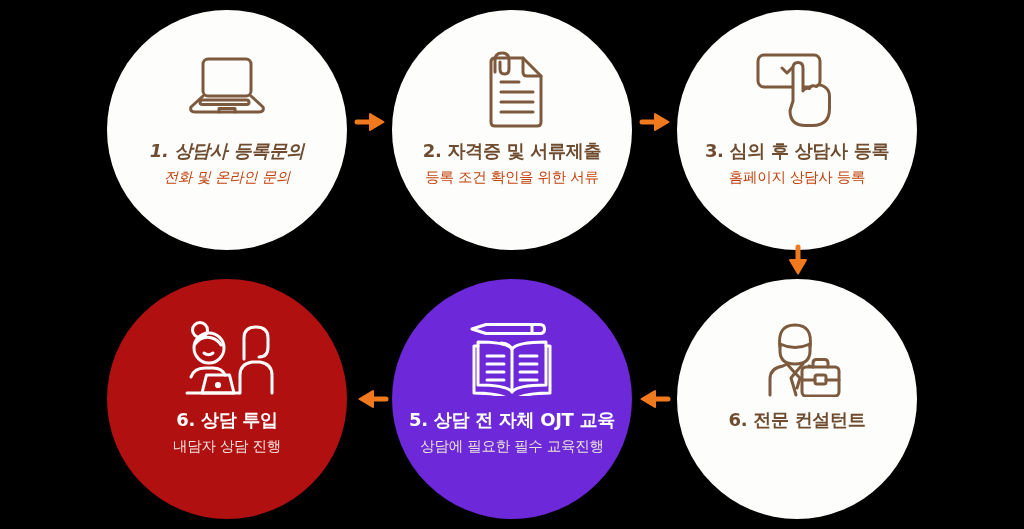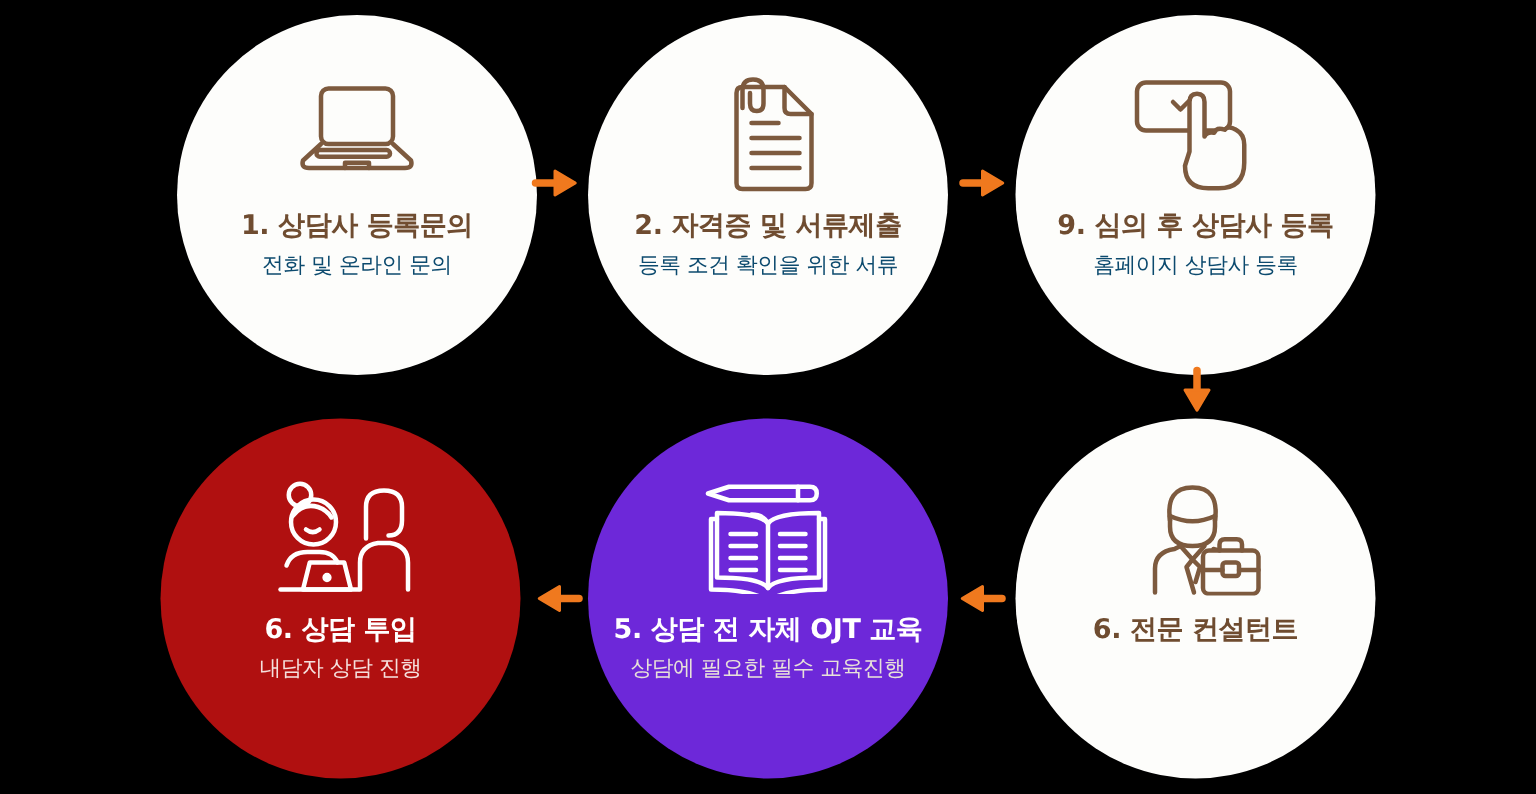--- a/index.html
+++ b/index.html
@@ -15,31 +15,31 @@
   .circle.light{background:#FDFDFB;}
   .circle.dark{background:#6d28d9;}
   .circle.red{background:#B01010;align-items:center;}
   .icon-box{height:72px;display:flex;align-items:center;justify-content:center;}
   .step-title{
     margin-top:16px;font-size:18px;font-weight:700;letter-spacing:-0.3px;
     color:#6F4C30;line-height:1.2;white-space:nowrap;
   }
   .step-sub{
     margin-top:7px;font-size:14.5px;letter-spacing:-0.3px;
-    color:#0c4a6e;line-height:1.2;white-space:nowrap;
+    color:#c2410c;line-height:1.2;white-space:nowrap;
   }
   .circle.dark .step-title,.circle.red .step-title{color:#FFFFFF;}
   .circle.dark .step-sub{color:#E8E1D9;}
   .circle.red .step-sub{color:#F5E0DD;}
   .arrow{position:absolute;width:34px;height:22px;display:flex;align-items:center;justify-content:center;}
   .arrow.left svg{transform:scaleX(-1);}
   .arrow.down svg{transform:rotate(90deg);}
   svg.stroke-icon{fill:none;stroke-linecap:round;stroke-linejoin:round;}
   
-  #c1{left:118px;top:10px;}  #c2{left:392px;top:10px;text-align:right;}  #c3{left:677px;top:10px;}
+  #c1{left:107px;top:10px;font-style:italic;}  #c2{left:392px;top:10px;text-align:right;}  #c3{left:677px;top:10px;}
   #c4{left:677px;top:279px;} #c5{left:392px;top:279px;} #c6{left:107px;top:279px;}
   #a1{left:353px;top:111px;} #a2{left:638px;top:111px;} #a3{left:781px;top:249px;}
   #a4{left:638px;top:388px;} #a5{left:356px;top:388px;}
 </style>
 </head>
 <body>
 
 <div class="canvas">
 
   <div class="circle light" id="c1">
@@ -72,21 +72,21 @@
   </div>
 
   <div class="circle light" id="c3">
     <div class="icon-box">
       <svg class="stroke-icon" width="82" height="82" viewBox="0 0 82 82" stroke="#7D5A3E" stroke-width="3">
         <rect x="2" y="8" width="62" height="32" rx="6"></rect>
         <path d="M26 21 l5 5 9-9"></path>
         <path d="M37 54 V21 q0-5.5 5-5.5 T47 21 v23 q1.5-3.5 6.5-2.5 q1.5-4 7-2 q2.5-3 7.5 0 q5.5 3 5.5 10 v12 q0 17-17 17 h-7 q-15.5 0-15.5-15 z" fill="#FDFDFB"></path>
       </svg>
     </div>
-    <div class="step-title">9. 심의 후 상담사 등록</div>
+    <div class="step-title">3. 심의 후 상담사 등록</div>
     <div class="step-sub">홈페이지 상담사 등록</div>
   </div>
 
   <div class="circle light" id="c4">
     <div class="icon-box">
       <svg class="stroke-icon" width="90" height="80" viewBox="0 0 90 80" stroke="#7D5A3E" stroke-width="3">
         <path d="M28 30 q-3-22 15-22 q18 0 15 22"></path>
         <path d="M28 27 v7 q0 13 15 13 q15 0 15-13 v-7"></path>
         <path d="M28 27 q15 7 30 0"></path>
         <path d="M18 78 V62 q0-11 13-13 l4-2"></path>

